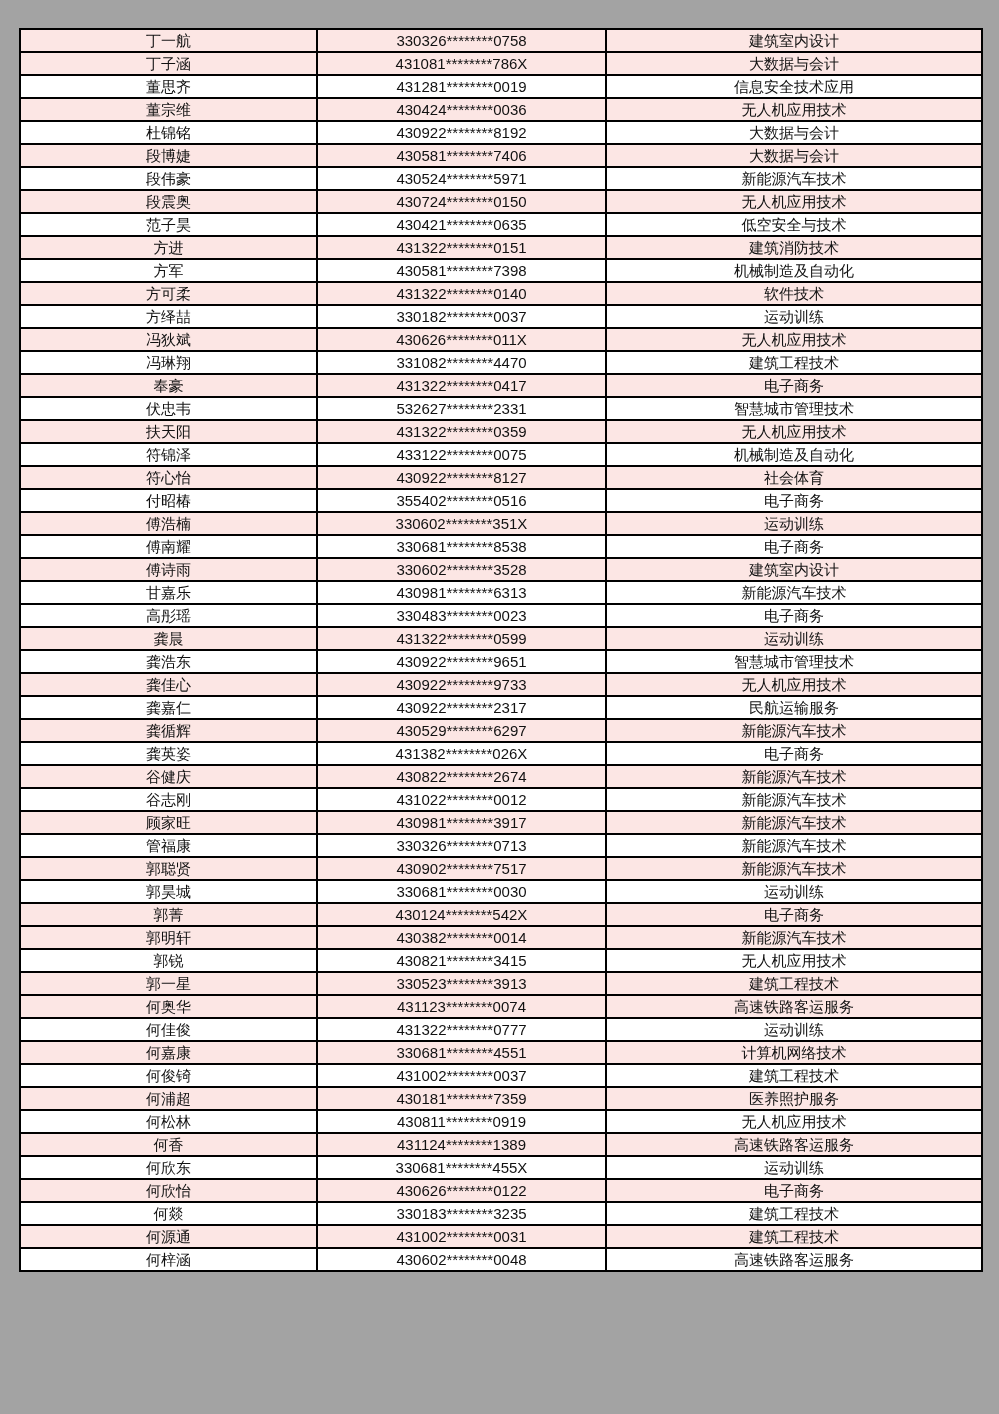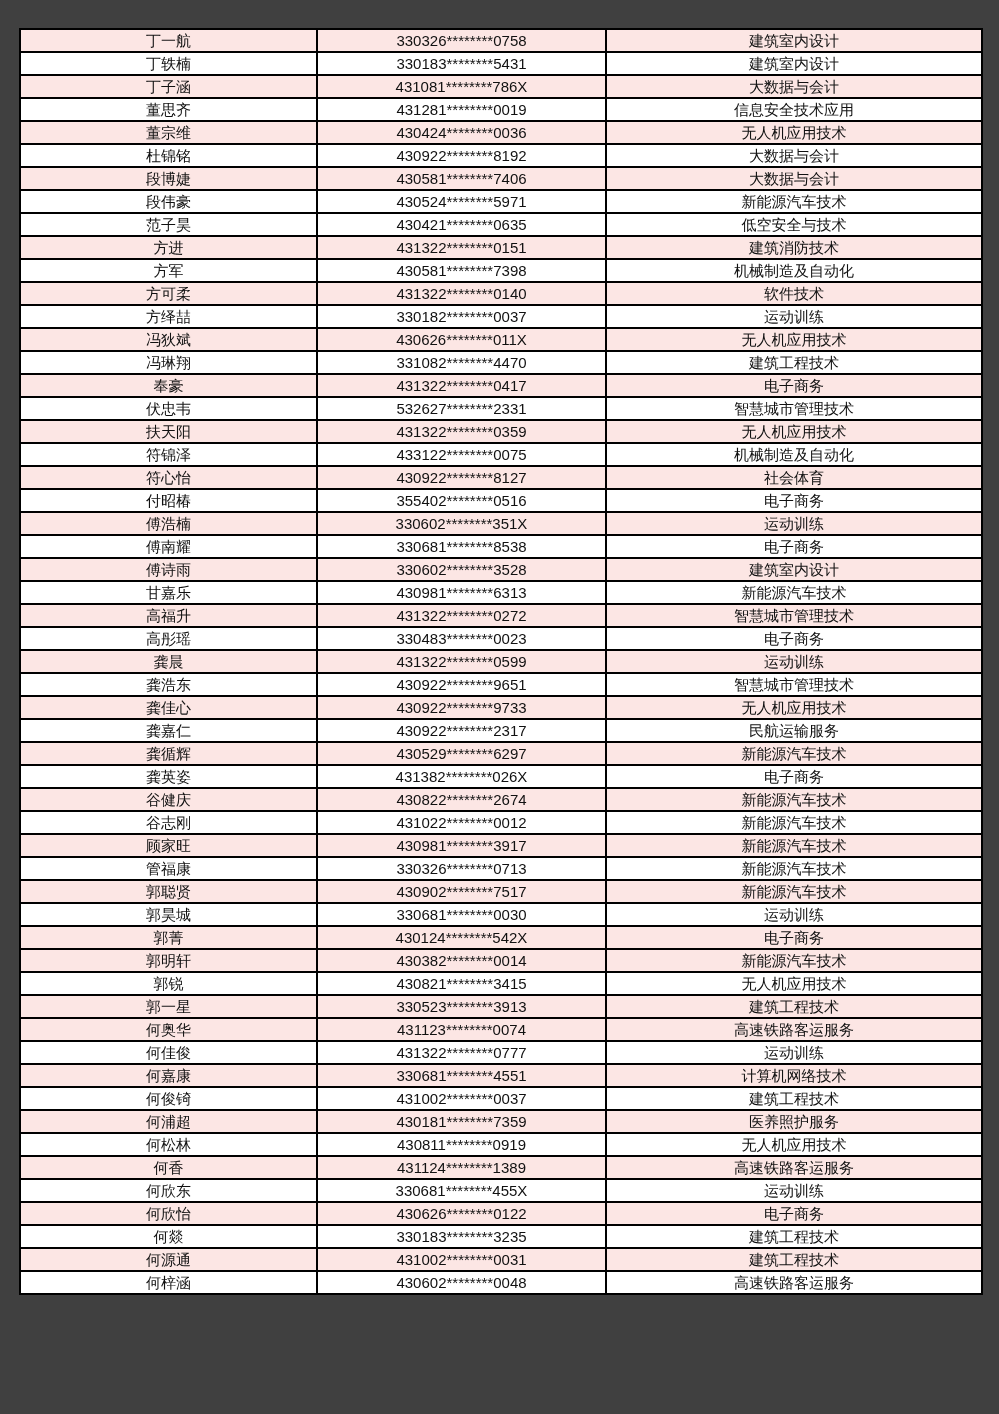--- a/index.html
+++ b/index.html
@@ -14,21 +14,21 @@
     width: 999px;
     height: 1414px;
     position: relative;
     font-family: "Liberation Sans", "DejaVu Sans", sans-serif;
     color: var(--text);
   }
   .page {
     position: absolute;
     left: 0; top: 0;
     width: 999px; height: 1414px;
-    background: #404040;
+    background: #a3a3a3;
   }
   table.student-table {
     position: absolute;
     left: 19px;
     top: 28px;
     width: 962px;
     border-collapse: collapse;
     table-layout: fixed;
   }
   table.student-table td {
@@ -57,25 +57,20 @@
       <col class="col-name">
       <col class="col-id">
       <col class="col-major">
     </colgroup>
     <tbody>
         <tr class="row-pink">
           <td>丁一航</td>
           <td>330326********0758</td>
           <td>建筑室内设计</td>
         </tr>
-        <tr class="row-white">
-          <td>丁轶楠</td>
-          <td>330183********5431</td>
-          <td>建筑室内设计</td>
-        </tr>
         <tr class="row-pink">
           <td>丁子涵</td>
           <td>431081********786X</td>
           <td>大数据与会计</td>
         </tr>
         <tr class="row-white">
           <td>董思齐</td>
           <td>431281********0019</td>
           <td>信息安全技术应用</td>
         </tr>
@@ -92,20 +87,25 @@
         <tr class="row-pink">
           <td>段博婕</td>
           <td>430581********7406</td>
           <td>大数据与会计</td>
         </tr>
         <tr class="row-white">
           <td>段伟豪</td>
           <td>430524********5971</td>
           <td>新能源汽车技术</td>
         </tr>
+        <tr class="row-pink">
+          <td>段震奥</td>
+          <td>430724********0150</td>
+          <td>无人机应用技术</td>
+        </tr>
         <tr class="row-white">
           <td>范子昊</td>
           <td>430421********0635</td>
           <td>低空安全与技术</td>
         </tr>
         <tr class="row-pink">
           <td>方进</td>
           <td>431322********0151</td>
           <td>建筑消防技术</td>
         </tr>
@@ -176,25 +176,20 @@
         </tr>
         <tr class="row-pink">
           <td>傅诗雨</td>
           <td>330602********3528</td>
           <td>建筑室内设计</td>
         </tr>
         <tr class="row-white">
           <td>甘嘉乐</td>
           <td>430981********6313</td>
           <td>新能源汽车技术</td>
-        </tr>
-        <tr class="row-pink">
-          <td>高福升</td>
-          <td>431322********0272</td>
-          <td>智慧城市管理技术</td>
         </tr>
         <tr class="row-white">
           <td>高彤瑶</td>
           <td>330483********0023</td>
           <td>电子商务</td>
         </tr>
         <tr class="row-pink">
           <td>龚晨</td>
           <td>431322********0599</td>
           <td>运动训练</td>

